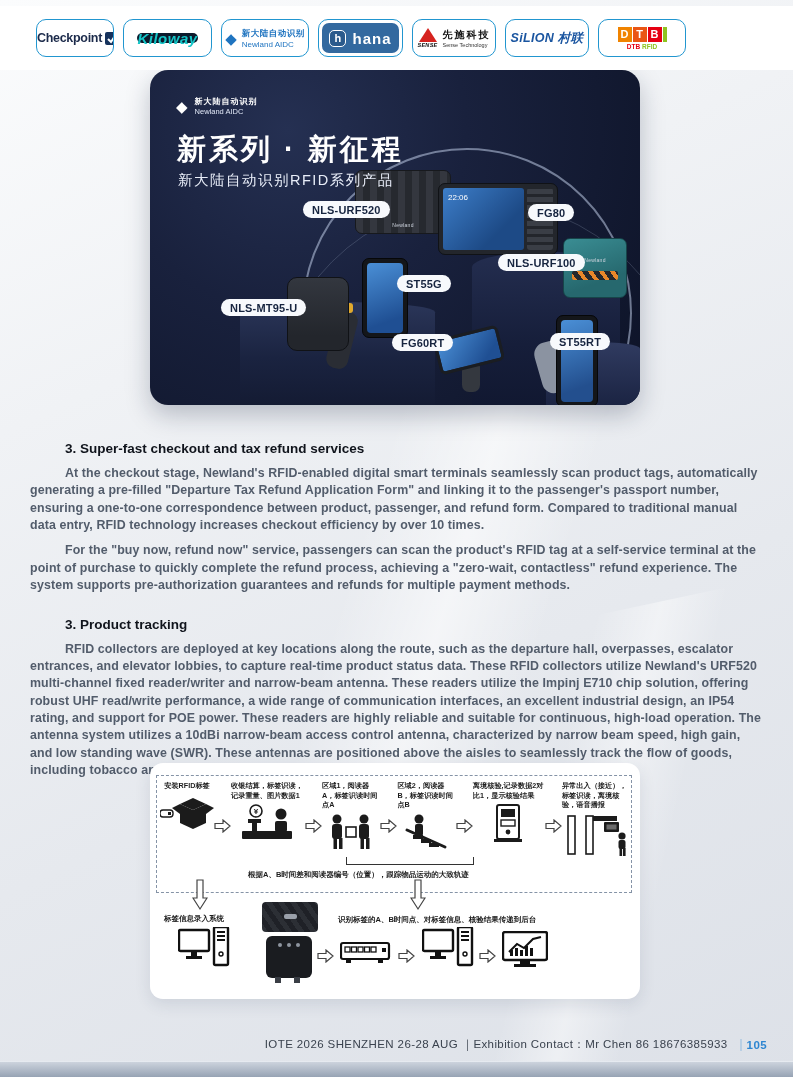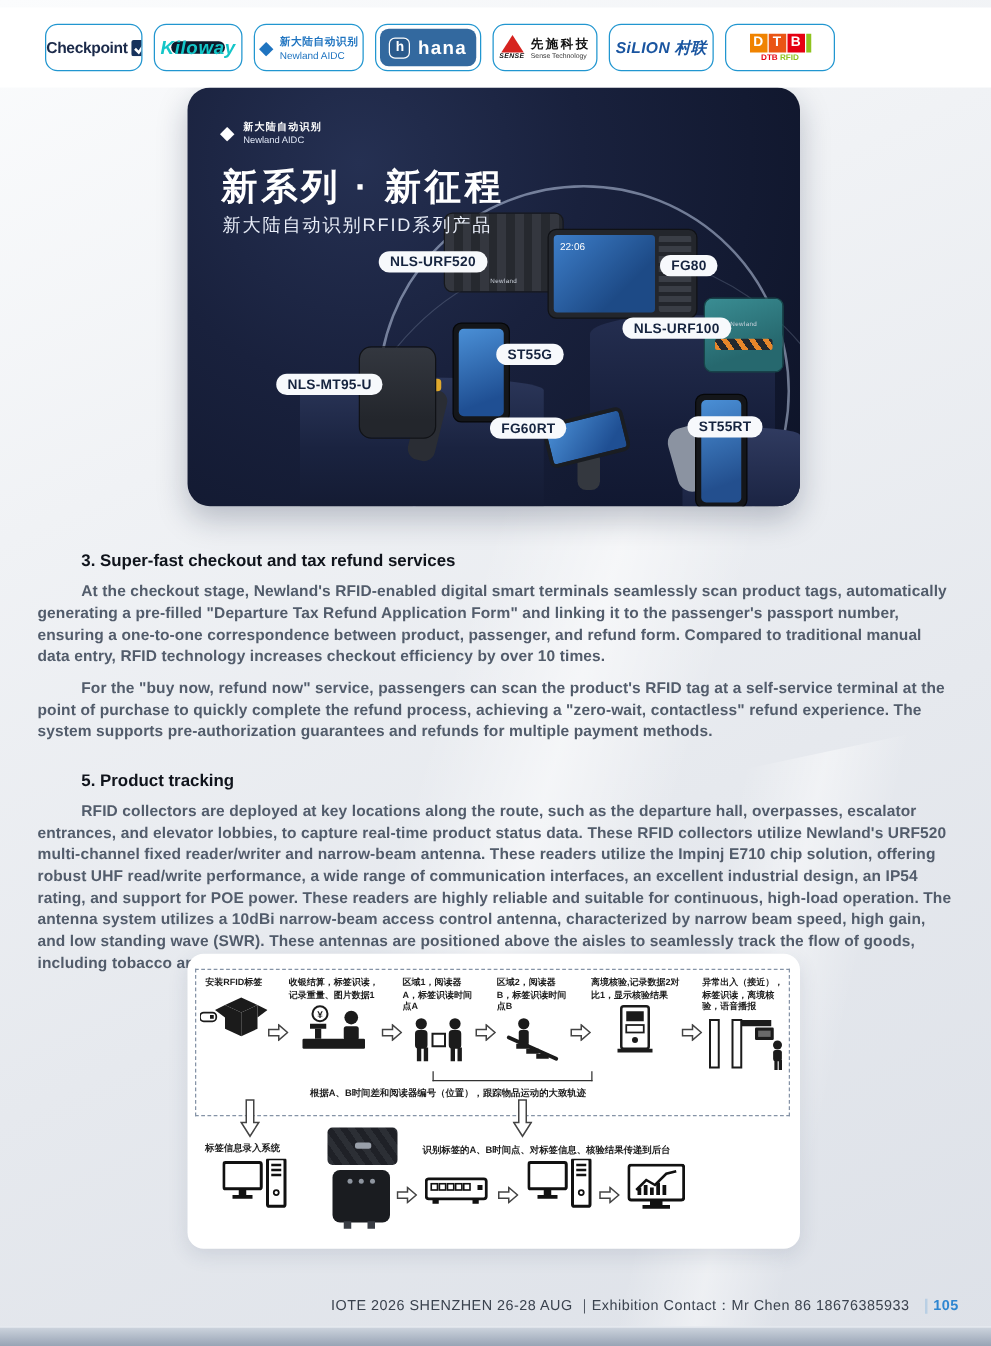--- a/index.html
+++ b/index.html
@@ -15,21 +15,21 @@
   .streak-2 { left: 150px; top: 620px; width: 900px; height: 500px;
     background: linear-gradient(115deg, transparent 44%, rgba(255,255,255,.45) 50%, transparent 56%); transform: rotate(-12deg); }
 
   
   .logo-bar { position: absolute; top: 6px; left: 0; width: 100%; height: 64px;
     background: #fff; display: flex; align-items: center; gap: 9px; padding-left: 36px; z-index: 5; }
   .badge { height: 38px; border: 1.6px solid #2196d0; border-radius: 10px; background: #fff;
     display: flex; align-items: center; justify-content: center; flex: 0 0 auto; }
   .b-checkpoint { width: 78px; }
   .cp-text { font-size: 12.5px; font-weight: bold; color: #1b2a4a; letter-spacing: -.3px; }
-  .b-kiloway { width: 71px; padding: 13px; }
+  .b-kiloway { width: 89px; padding: 13px; }
   .kilo-inner { background: #0c1a2c; border-radius: 8px; width: 100%; height: 100%;
     display: flex; align-items: center; justify-content: center; }
   .kiloway-text { color: #15c6c8; font-weight: bold; font-style: italic; font-size: 15px; letter-spacing: .5px; }
   .b-newland { width: 88px; gap: 5px; }
   .nl-diamond { font-size: 15px; color: #1f74c0; line-height: 1; }
   .nl-cn { font-size: 8.5px; font-weight: bold; color: #1f74c0; letter-spacing: .5px; }
   .nl-en { font-size: 8px; color: #1f74c0; }
   .b-hana { width: 85px; padding: 3px; }
   .hana-inner { background: #33699f; border-radius: 7px; width: 100%; height: 100%;
     display: flex; align-items: center; justify-content: center; gap: 6px; }
@@ -303,21 +303,21 @@
     <span class="pill pl-st55rt">ST55RT</span>
   </div>
 
   <div class="sections">
     <section>
       <h3 class="sec-heading">3. Super-fast checkout and tax refund services</h3>
       <p class="sec-p">At the checkout stage, Newland's RFID-enabled digital smart terminals seamlessly scan product tags, automatically generating a pre-filled "Departure Tax Refund Application Form" and linking it to the passenger's passport number, ensuring a one-to-one correspondence between product, passenger, and refund form. Compared to traditional manual data entry, RFID technology increases checkout efficiency by over 10 times.</p>
       <p class="sec-p">For the "buy now, refund now" service, passengers can scan the product's RFID tag at a self-service terminal at the point of purchase to quickly complete the refund process, achieving a "zero-wait, contactless" refund experience. The system supports pre-authorization guarantees and refunds for multiple payment methods.</p>
     </section>
     <section class="sec-2">
-      <h3 class="sec-heading">5. Product tracking</h3>
+      <h3 class="sec-heading">3. Product tracking</h3>
       <p class="sec-p">RFID collectors are deployed at key locations along the route, such as the departure hall, overpasses, escalator entrances, and elevator lobbies, to capture real-time product status data. These RFID collectors utilize Newland's URF520 multi-channel fixed reader/writer and narrow-beam antenna. These readers utilize the Impinj E710 chip solution, offering robust UHF read/write performance, a wide range of communication interfaces, an excellent industrial design, an IP54 rating, and support for POE power. These readers are highly reliable and suitable for continuous, high-load operation. The antenna system utilizes a 10dBi narrow-beam access control antenna, characterized by narrow beam speed, high gain, and low standing wave (SWR). These antennas are positioned above the aisles to seamlessly track the flow of goods, including tobacco and alcohol.</p>
     </section>
   </div>
 
   <div class="diagram">
     <div class="dash-box"></div>
 
     <div class="steps">
       <div class="step s1">
         <div class="step-label">安装RFID标签</div>

